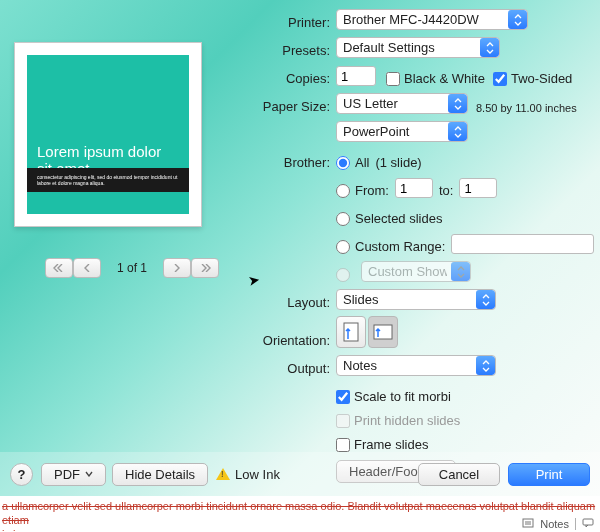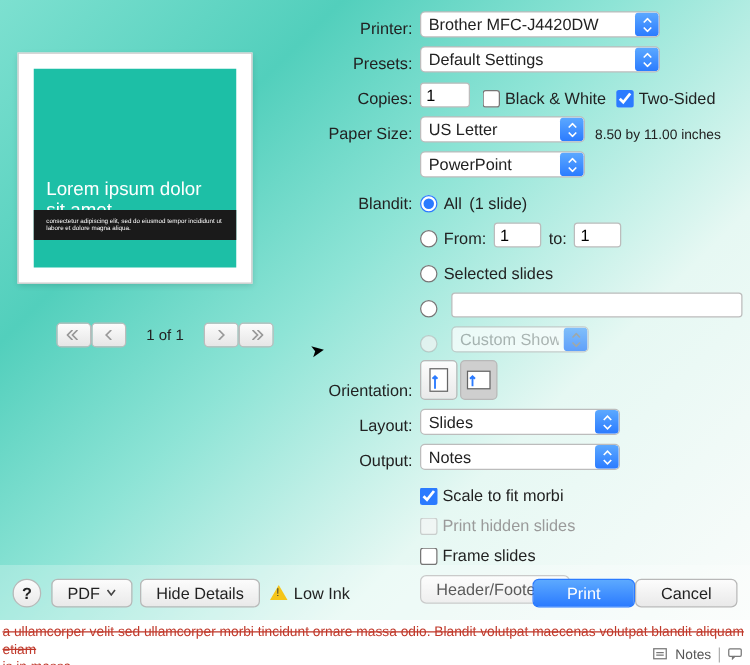--- a/index.html
+++ b/index.html
@@ -320,21 +320,21 @@
         <span class="sel-btn">
           <svg width="8" height="12">
               <path d="M1 4 L4 1 L7 4 M1 8 L4 11 L7 8" stroke="#fff" fill="none" stroke-width="1.3"></path>
             </svg>
         </span>
       </span>
     </div>
 
     <div class="row">
       <span class="lbl">Presets:</span>
-      <span class="select" style="width:192px;">
+      <span class="select" style="width:164px;">
         <span class="sel-text">Default Settings</span>
         <span class="sel-btn">
           <svg width="8" height="12">
               <path d="M1 4 L4 1 L7 4 M1 8 L4 11 L7 8" stroke="#fff" fill="none" stroke-width="1.3"></path>
             </svg>
         </span>
       </span>
     </div>
 
     <div class="row">
@@ -369,21 +369,21 @@
         <span class="sel-text">PowerPoint</span>
         <span class="sel-btn">
           <svg width="8" height="12">
               <path d="M1 4 L4 1 L7 4 M1 8 L4 11 L7 8" stroke="#fff" fill="none" stroke-width="1.3"></path>
             </svg>
         </span>
       </span>
     </div>
 
     <div class="row" style="margin-top:6px;">
-      <span class="lbl">Blandit:</span>
+      <span class="lbl">Brother:</span>
       <label class="rb">
         <input type="radio" name="slr" checked="" style="">
         <span>All</span>
         <span style="margin-left:6px;">(1 slide)</span>
       </label>
     </div>
     <div class="row indent">
       <label class="rb">
         <input type="radio" name="slr" style="">
         <span>From:</span>
@@ -394,62 +394,63 @@
     </div>
     <div class="row indent">
       <label class="rb">
         <input type="radio" name="slr" style="">
         <span>Selected slides</span>
       </label>
     </div>
     <div class="row indent">
       <label class="rb">
         <input type="radio" name="slr" style="">
+        <span>Custom Range:</span>
       </label>
       <input class="txt" style="flex: 1 1 0%; min-width: 40px;" value="">
     </div>
     <div class="row indent">
       <label class="rb disabled">
         <input type="radio" name="slr" disabled="" style="">
       </label>
       <span class="select disabled" style="width:110px;opacity:.7;">
         <span class="sel-text">Custom Shows</span>
         <span class="sel-btn grey-btn">
           <svg width="8" height="12">
               <path d="M1 4 L4 1 L7 4 M1 8 L4 11 L7 8" stroke="#888" fill="none" stroke-width="1.3"></path>
+            </svg>
+        </span>
+      </span>
+    </div>
+
+    <div class="row" style="margin-top:4px;">
+      <span class="lbl">Layout:</span>
+      <span class="select" style="width:160px;">
+        <span class="sel-text">Slides</span>
+        <span class="sel-btn">
+          <svg width="8" height="12">
+              <path d="M1 4 L4 1 L7 4 M1 8 L4 11 L7 8" stroke="#fff" fill="none" stroke-width="1.3"></path>
             </svg>
         </span>
       </span>
     </div>
 
     <div class="row">
       <span class="lbl">Orientation:</span>
       <span class="orient-btn">
         <svg width="18" height="22">
           <rect x="2" y="2" width="14" height="18" fill="#fff" stroke="#666"></rect>
           <path d="M6 18 L6 8 M4 10 L6 8 L8 10" stroke="#2b7bff" fill="none" stroke-width="1.5"></path>
         </svg>
       </span>
       <span class="orient-btn selected">
         <svg width="22" height="18">
           <rect x="2" y="2" width="18" height="14" fill="#fff" stroke="#666"></rect>
           <path d="M6 14 L6 6 M4 8 L6 6 L8 8" stroke="#2b7bff" fill="none" stroke-width="1.5"></path>
         </svg>
-      </span>
-    </div>
-
-    <div class="row" style="margin-top:4px;">
-      <span class="lbl">Layout:</span>
-      <span class="select" style="width:160px;">
-        <span class="sel-text">Slides</span>
-        <span class="sel-btn">
-          <svg width="8" height="12">
-              <path d="M1 4 L4 1 L7 4 M1 8 L4 11 L7 8" stroke="#fff" fill="none" stroke-width="1.3"></path>
-            </svg>
-        </span>
       </span>
     </div>
 
     <div class="row">
       <span class="lbl">Output:</span>
       <span class="select" style="width:160px;">
         <span class="sel-text">Notes</span>
         <span class="sel-btn">
           <svg width="8" height="12">
               <path d="M1 4 L4 1 L7 4 M1 8 L4 11 L7 8" stroke="#fff" fill="none" stroke-width="1.3"></path>
@@ -487,22 +488,22 @@
     <span class="btn">
       <span>PDF</span>
       <svg width="8" height="6" style="margin-left:5px;">
           <path d="M1 1 L4 5 L7 1" stroke="#444" fill="none" stroke-width="1.3"></path>
         </svg>
     </span>
     <span class="btn" style="margin-left:6px;">Hide Details</span>
     <span class="warn-icon"></span>
     <span>Low Ink</span>
     <span class="spacer"></span>
+    <span class="btn" style="min-width:56px;justify-content:center;">Cancel</span>
     <span class="btn primary" style="margin-left:8px;min-width:56px;justify-content:center;">Print</span>
-    <span class="btn" style="min-width:56px;justify-content:center;">Cancel</span>
   </div>
 
 </div>
 
 <div class="doc-text">
   <span class="red">a ullamcorper velit sed ullamcorper morbi tincidunt ornare massa odio. Blandit volutpat maecenas volutpat blandit aliquam etiam</span><br>
   <span class="red">is in massa.</span>
 </div>
 <div class="doc-status">
   <svg width="12" height="10">

